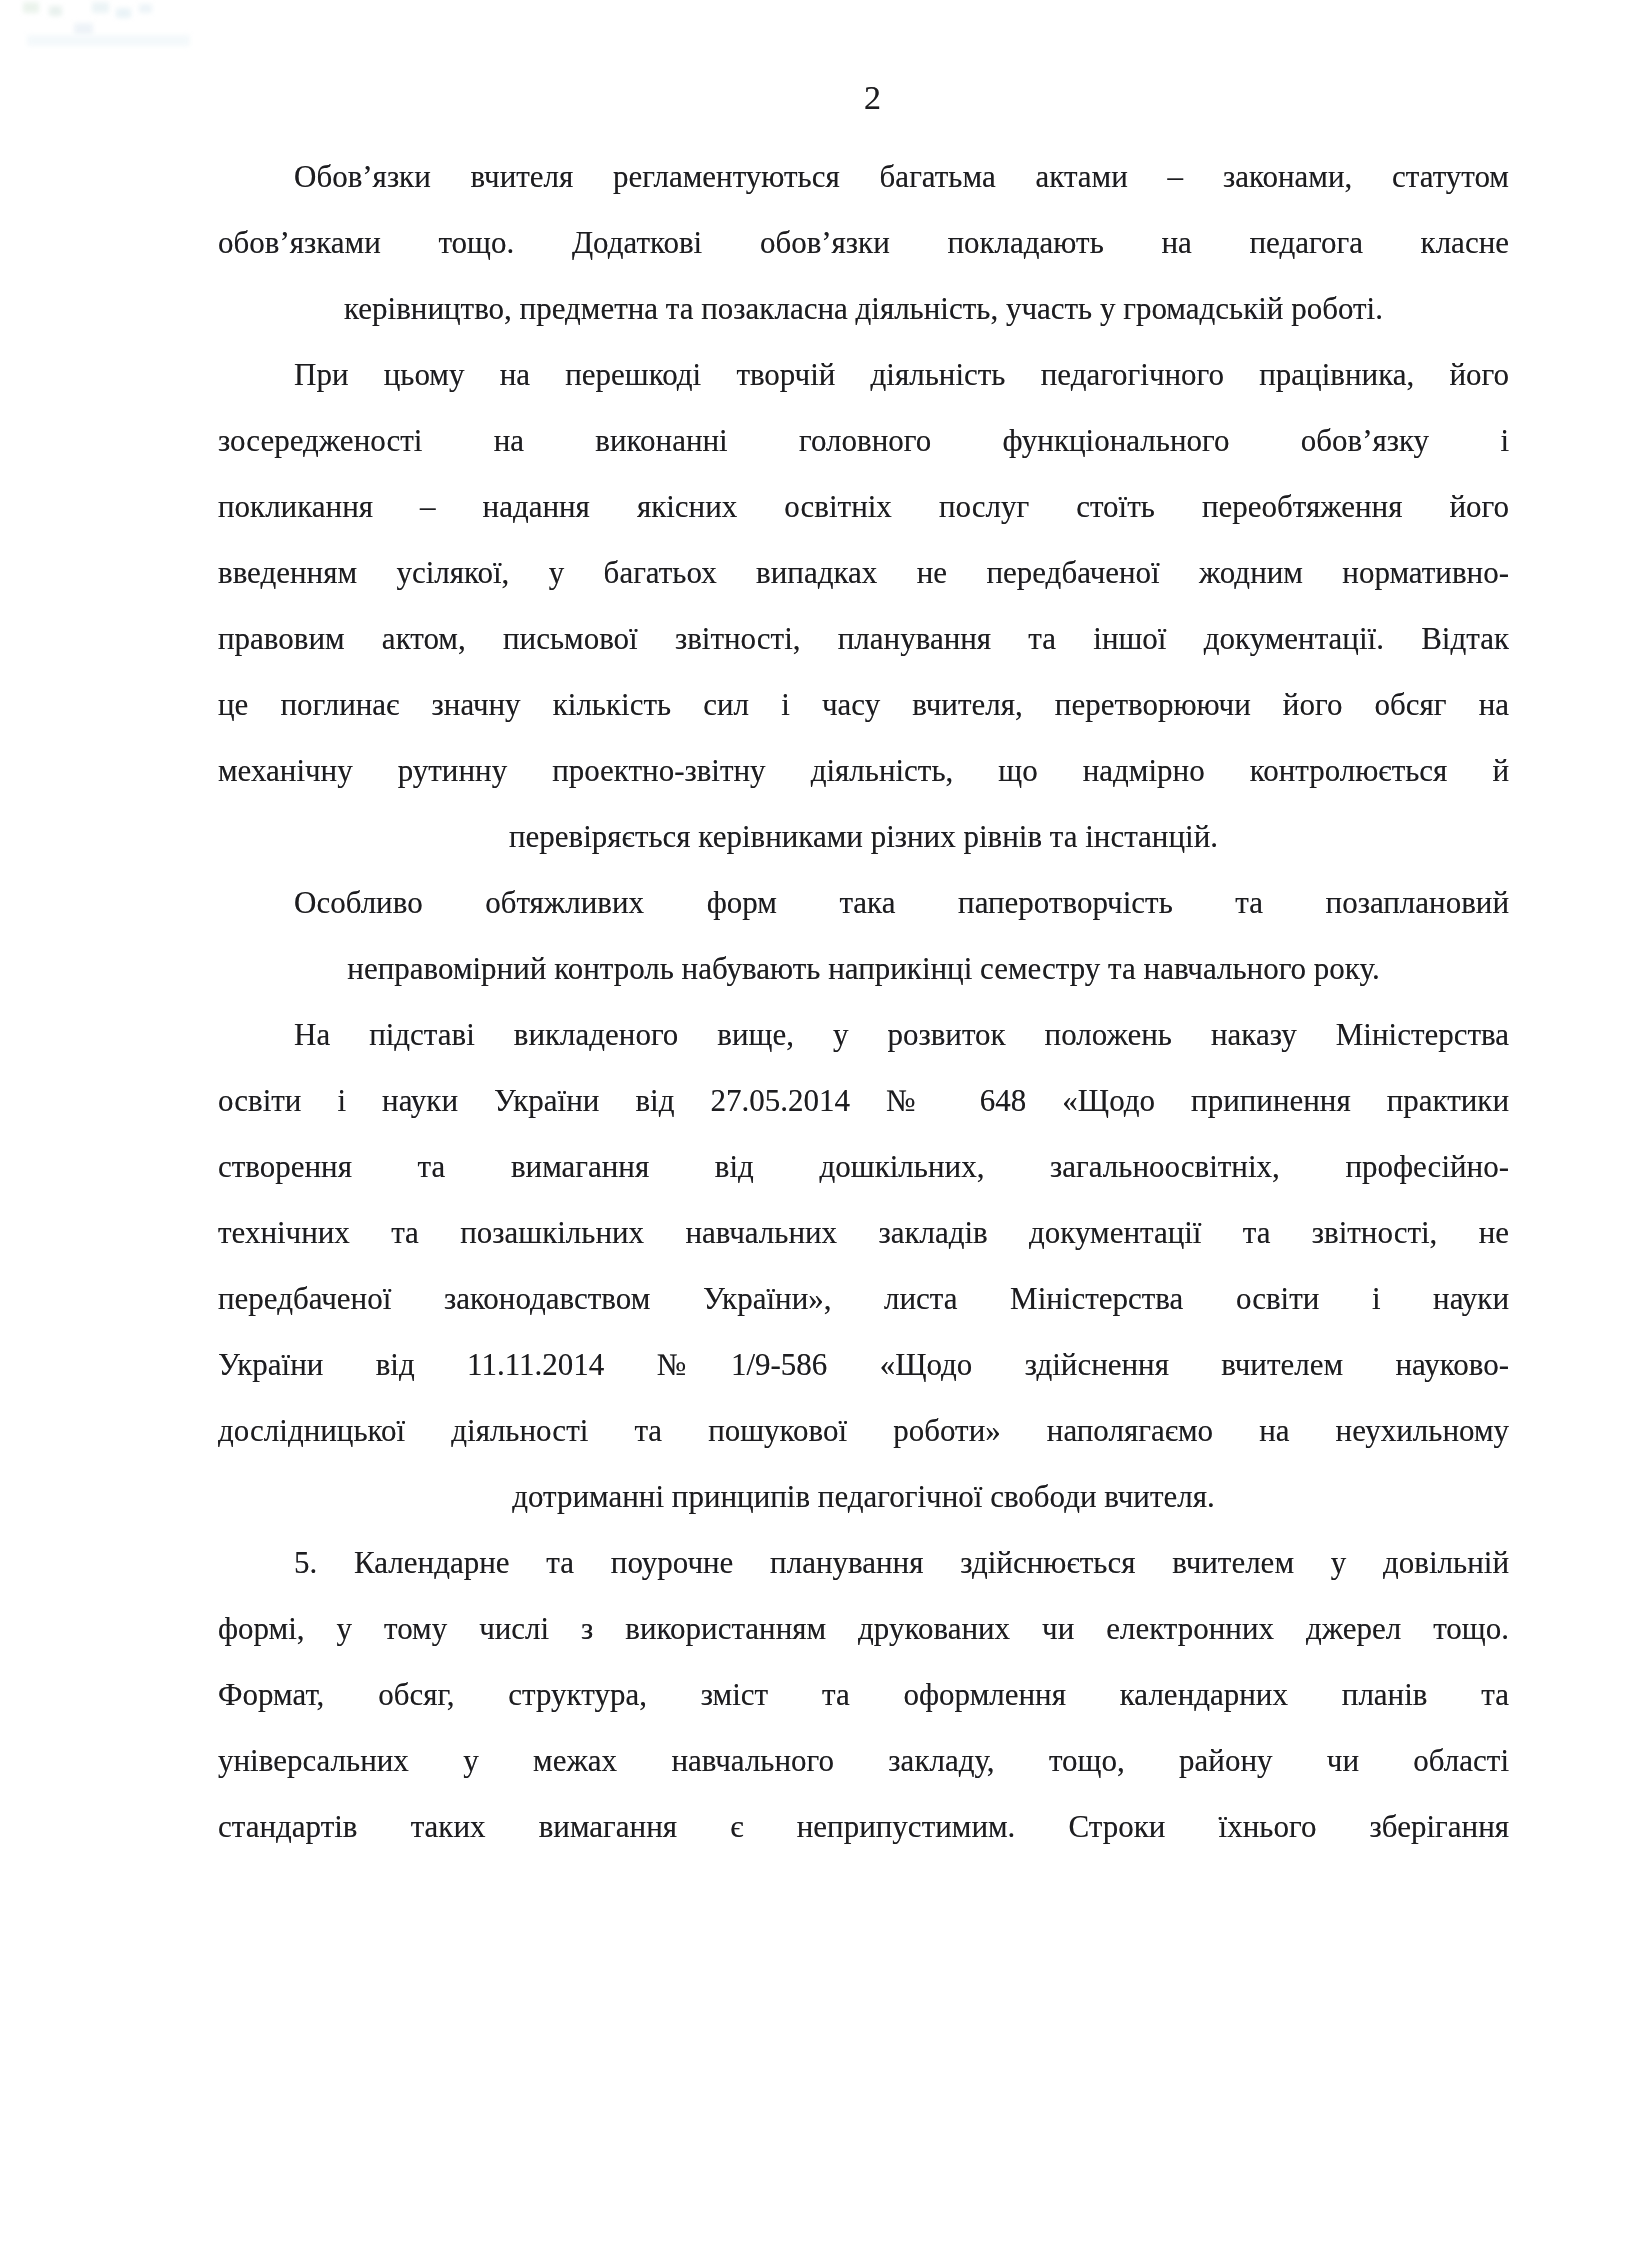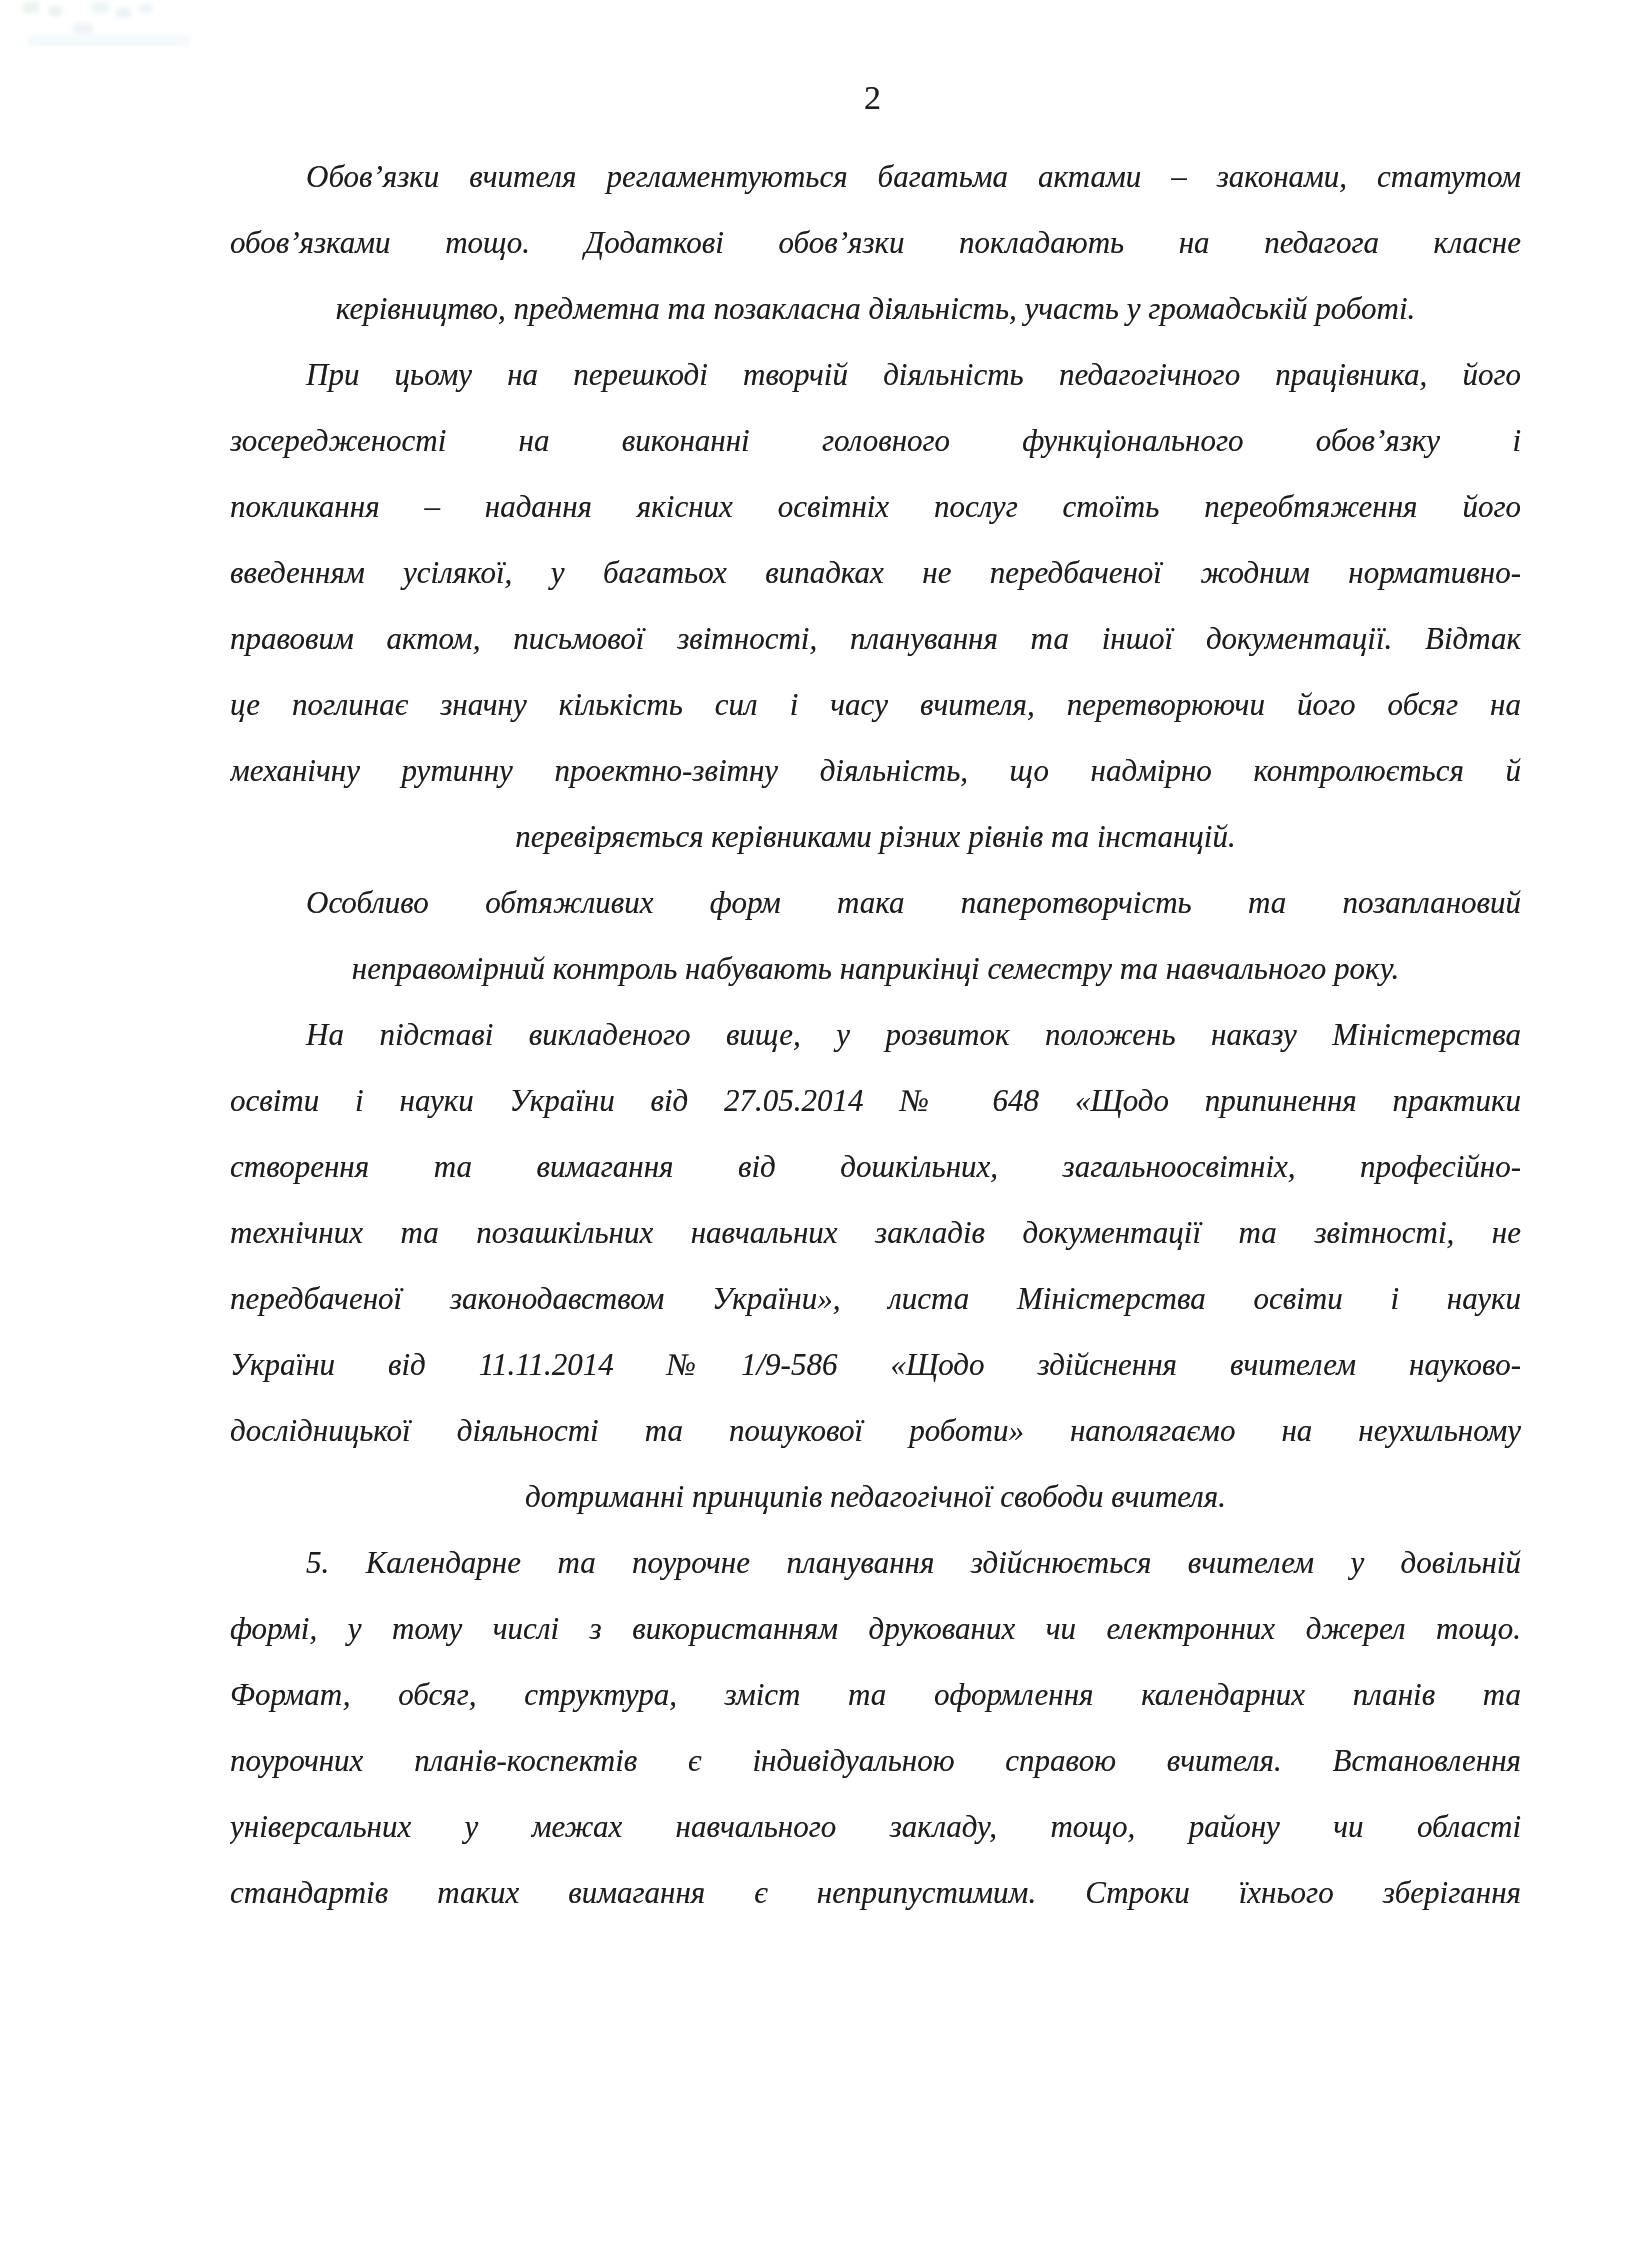--- a/index.html
+++ b/index.html
@@ -32,26 +32,25 @@
     top: 78px;
     left: 227px;
     width: 1291px;
     text-align: center;
     font-size: 34px;
     line-height: 1.2;
     text-shadow: 0 0 0.4px rgba(30,30,30,0.55);
   }
   .doc {
     position: absolute;
-    left: 230px;
+    left: 218px;
     top: 144px;
     width: 1291px;
     font-size: 31px;
     text-shadow: 0 0 0.4px rgba(30,30,30,0.55);
-    font-style: italic;
   }
   .paragraph { margin: 0; }
   .line {
     height: 66px;
     line-height: 66px;
     overflow: hidden;
     text-align: center;
   }
   .line.just {
     text-align: justify;
@@ -103,20 +102,19 @@
         <div class="line just">технічних та позашкільних навчальних закладів документації та звітності, не</div>
         <div class="line just">передбаченої законодавством України», листа Міністерства освіти і науки</div>
         <div class="line just">України від 11.11.2014 №1/9-586 «Щодо здійснення вчителем науково-</div>
         <div class="line just">дослідницької діяльності та пошукової роботи» наполягаємо на неухильному</div>
         <div class="line">дотриманні принципів педагогічної свободи вчителя.</div>
       </div>
       <div class="paragraph">
         <div class="line indent just">5. Календарне та поурочне планування здійснюється вчителем у довільній</div>
         <div class="line just">формі, у тому числі з використанням друкованих чи електронних джерел тощо.</div>
         <div class="line just">Формат, обсяг, структура, зміст та оформлення календарних планів та</div>
-        <div class="line just">поурочних планів-коспектів є індивідуальною справою вчителя. Встановлення</div>
         <div class="line just">універсальних у межах навчального закладу, тощо, району чи області</div>
         <div class="line just">стандартів таких вимагання є неприпустимим. Строки їхнього зберігання</div>
       </div>
     </div>
 
 </div>
 
 
 </body></html>

